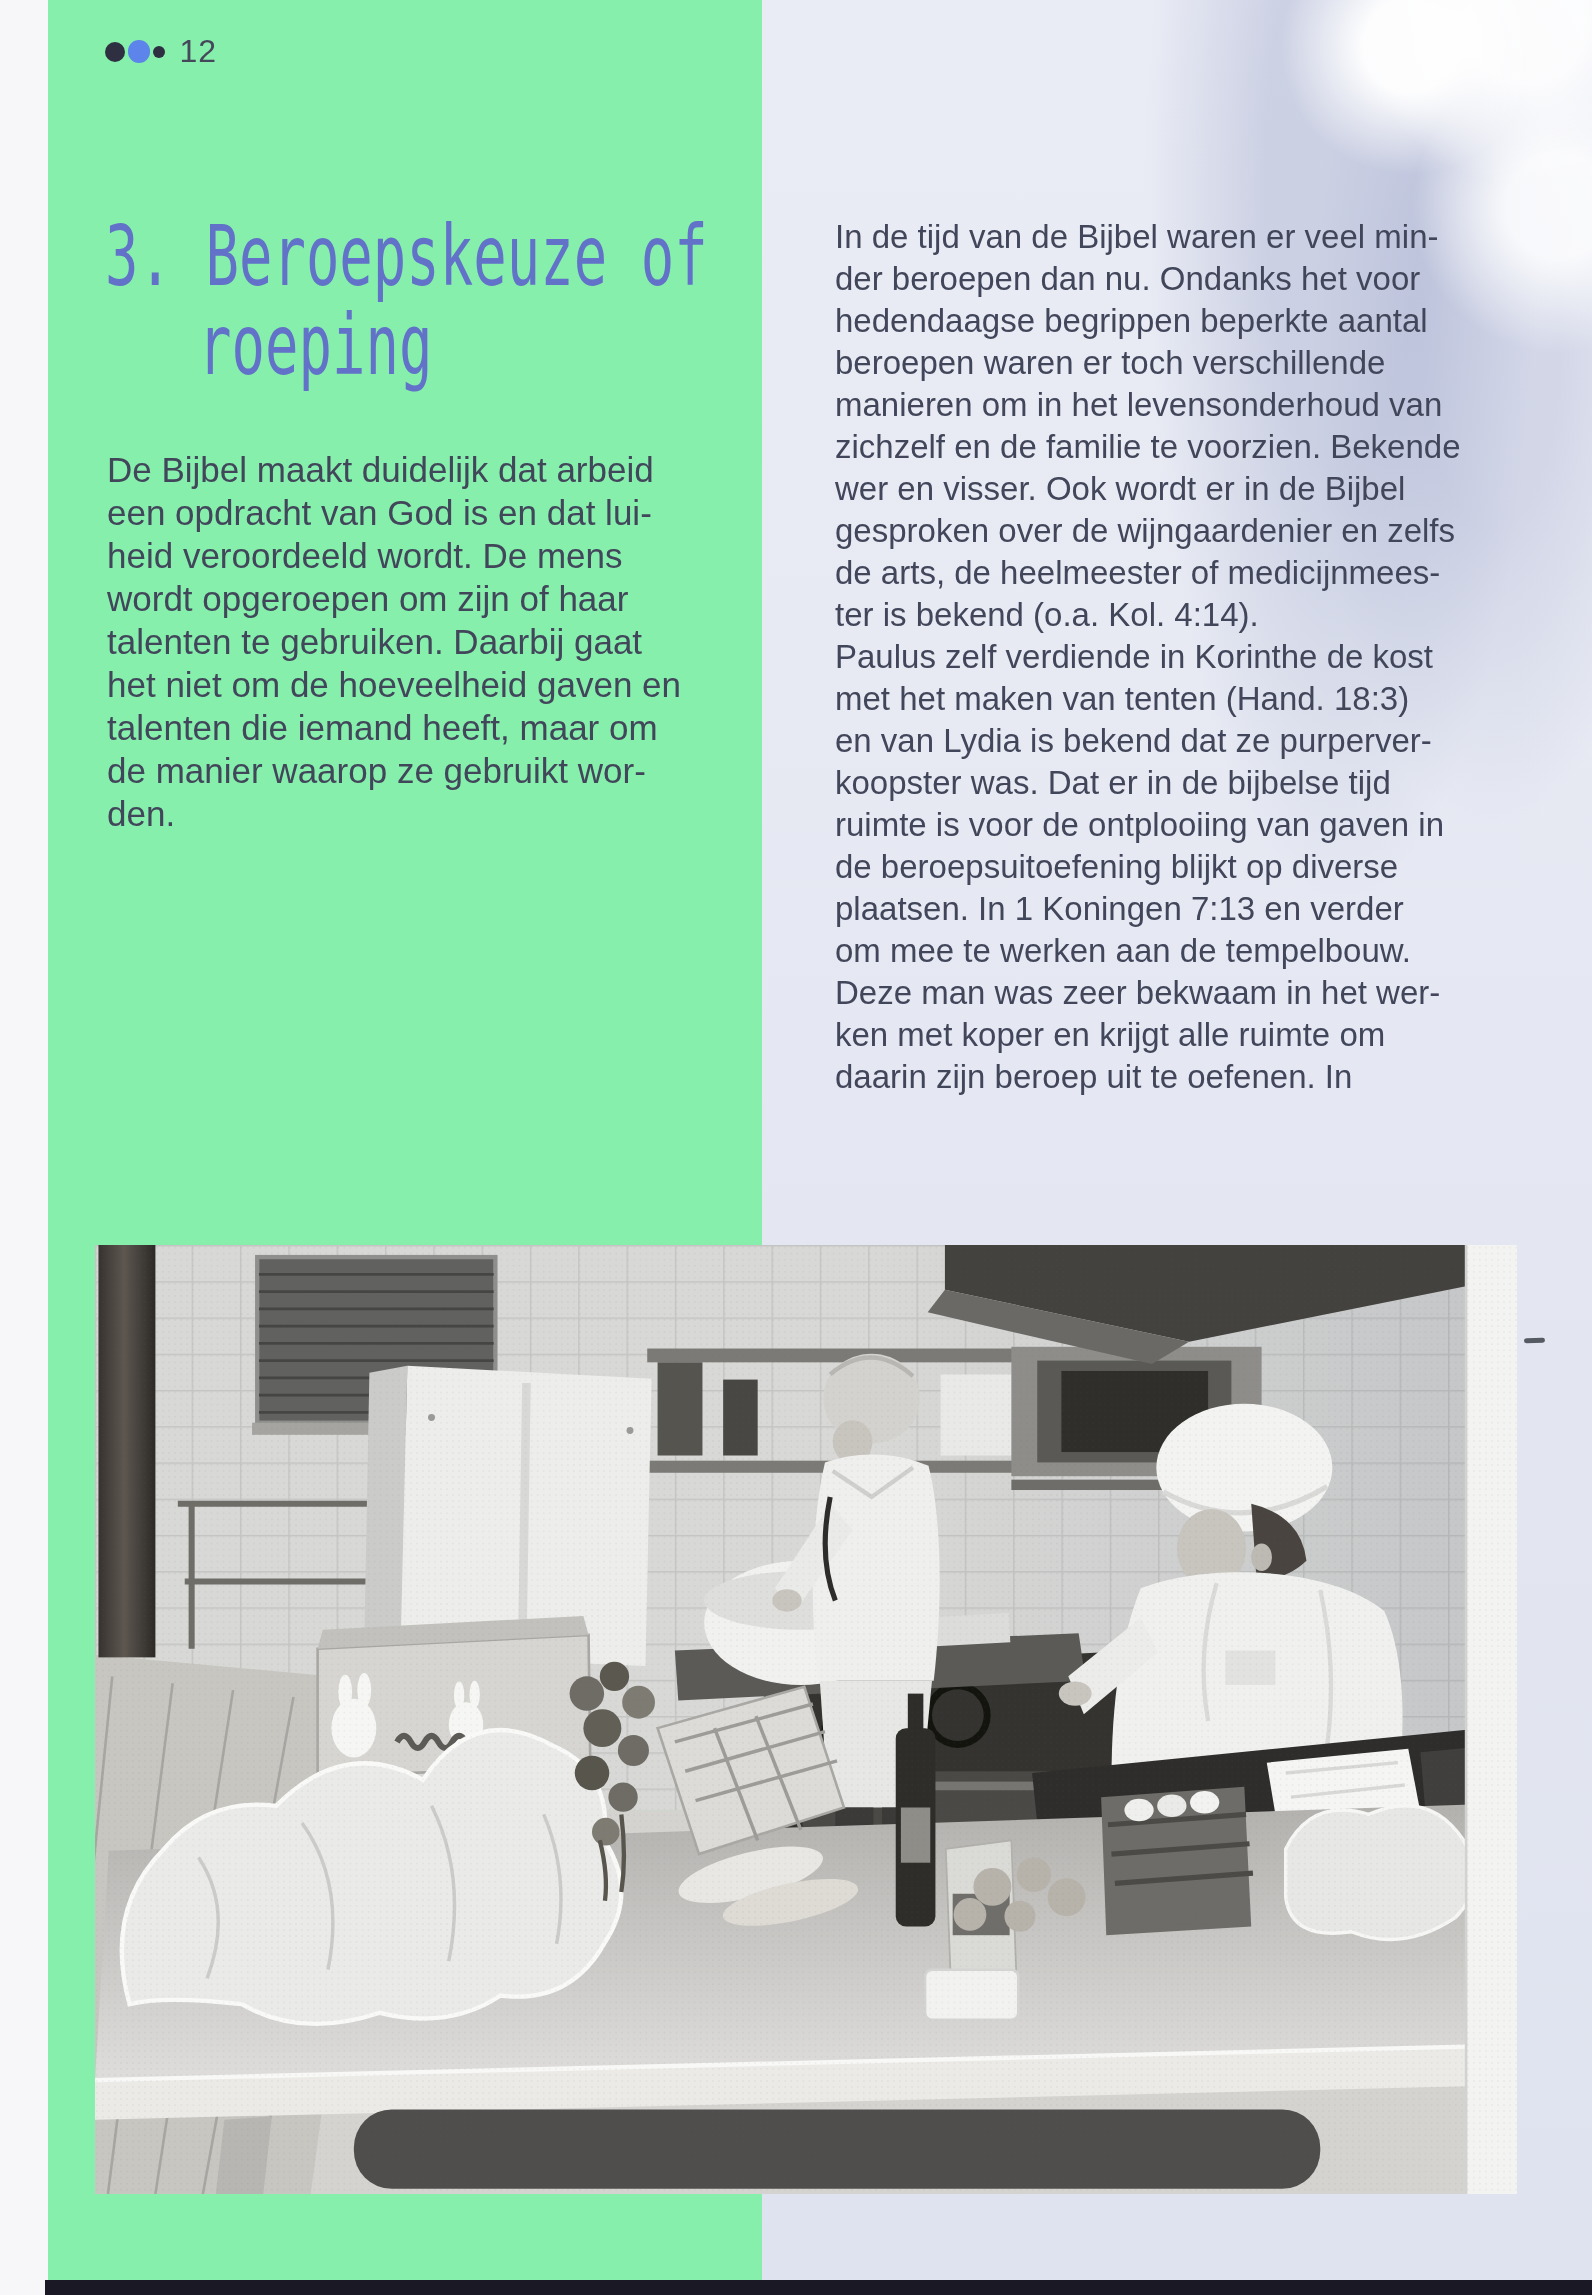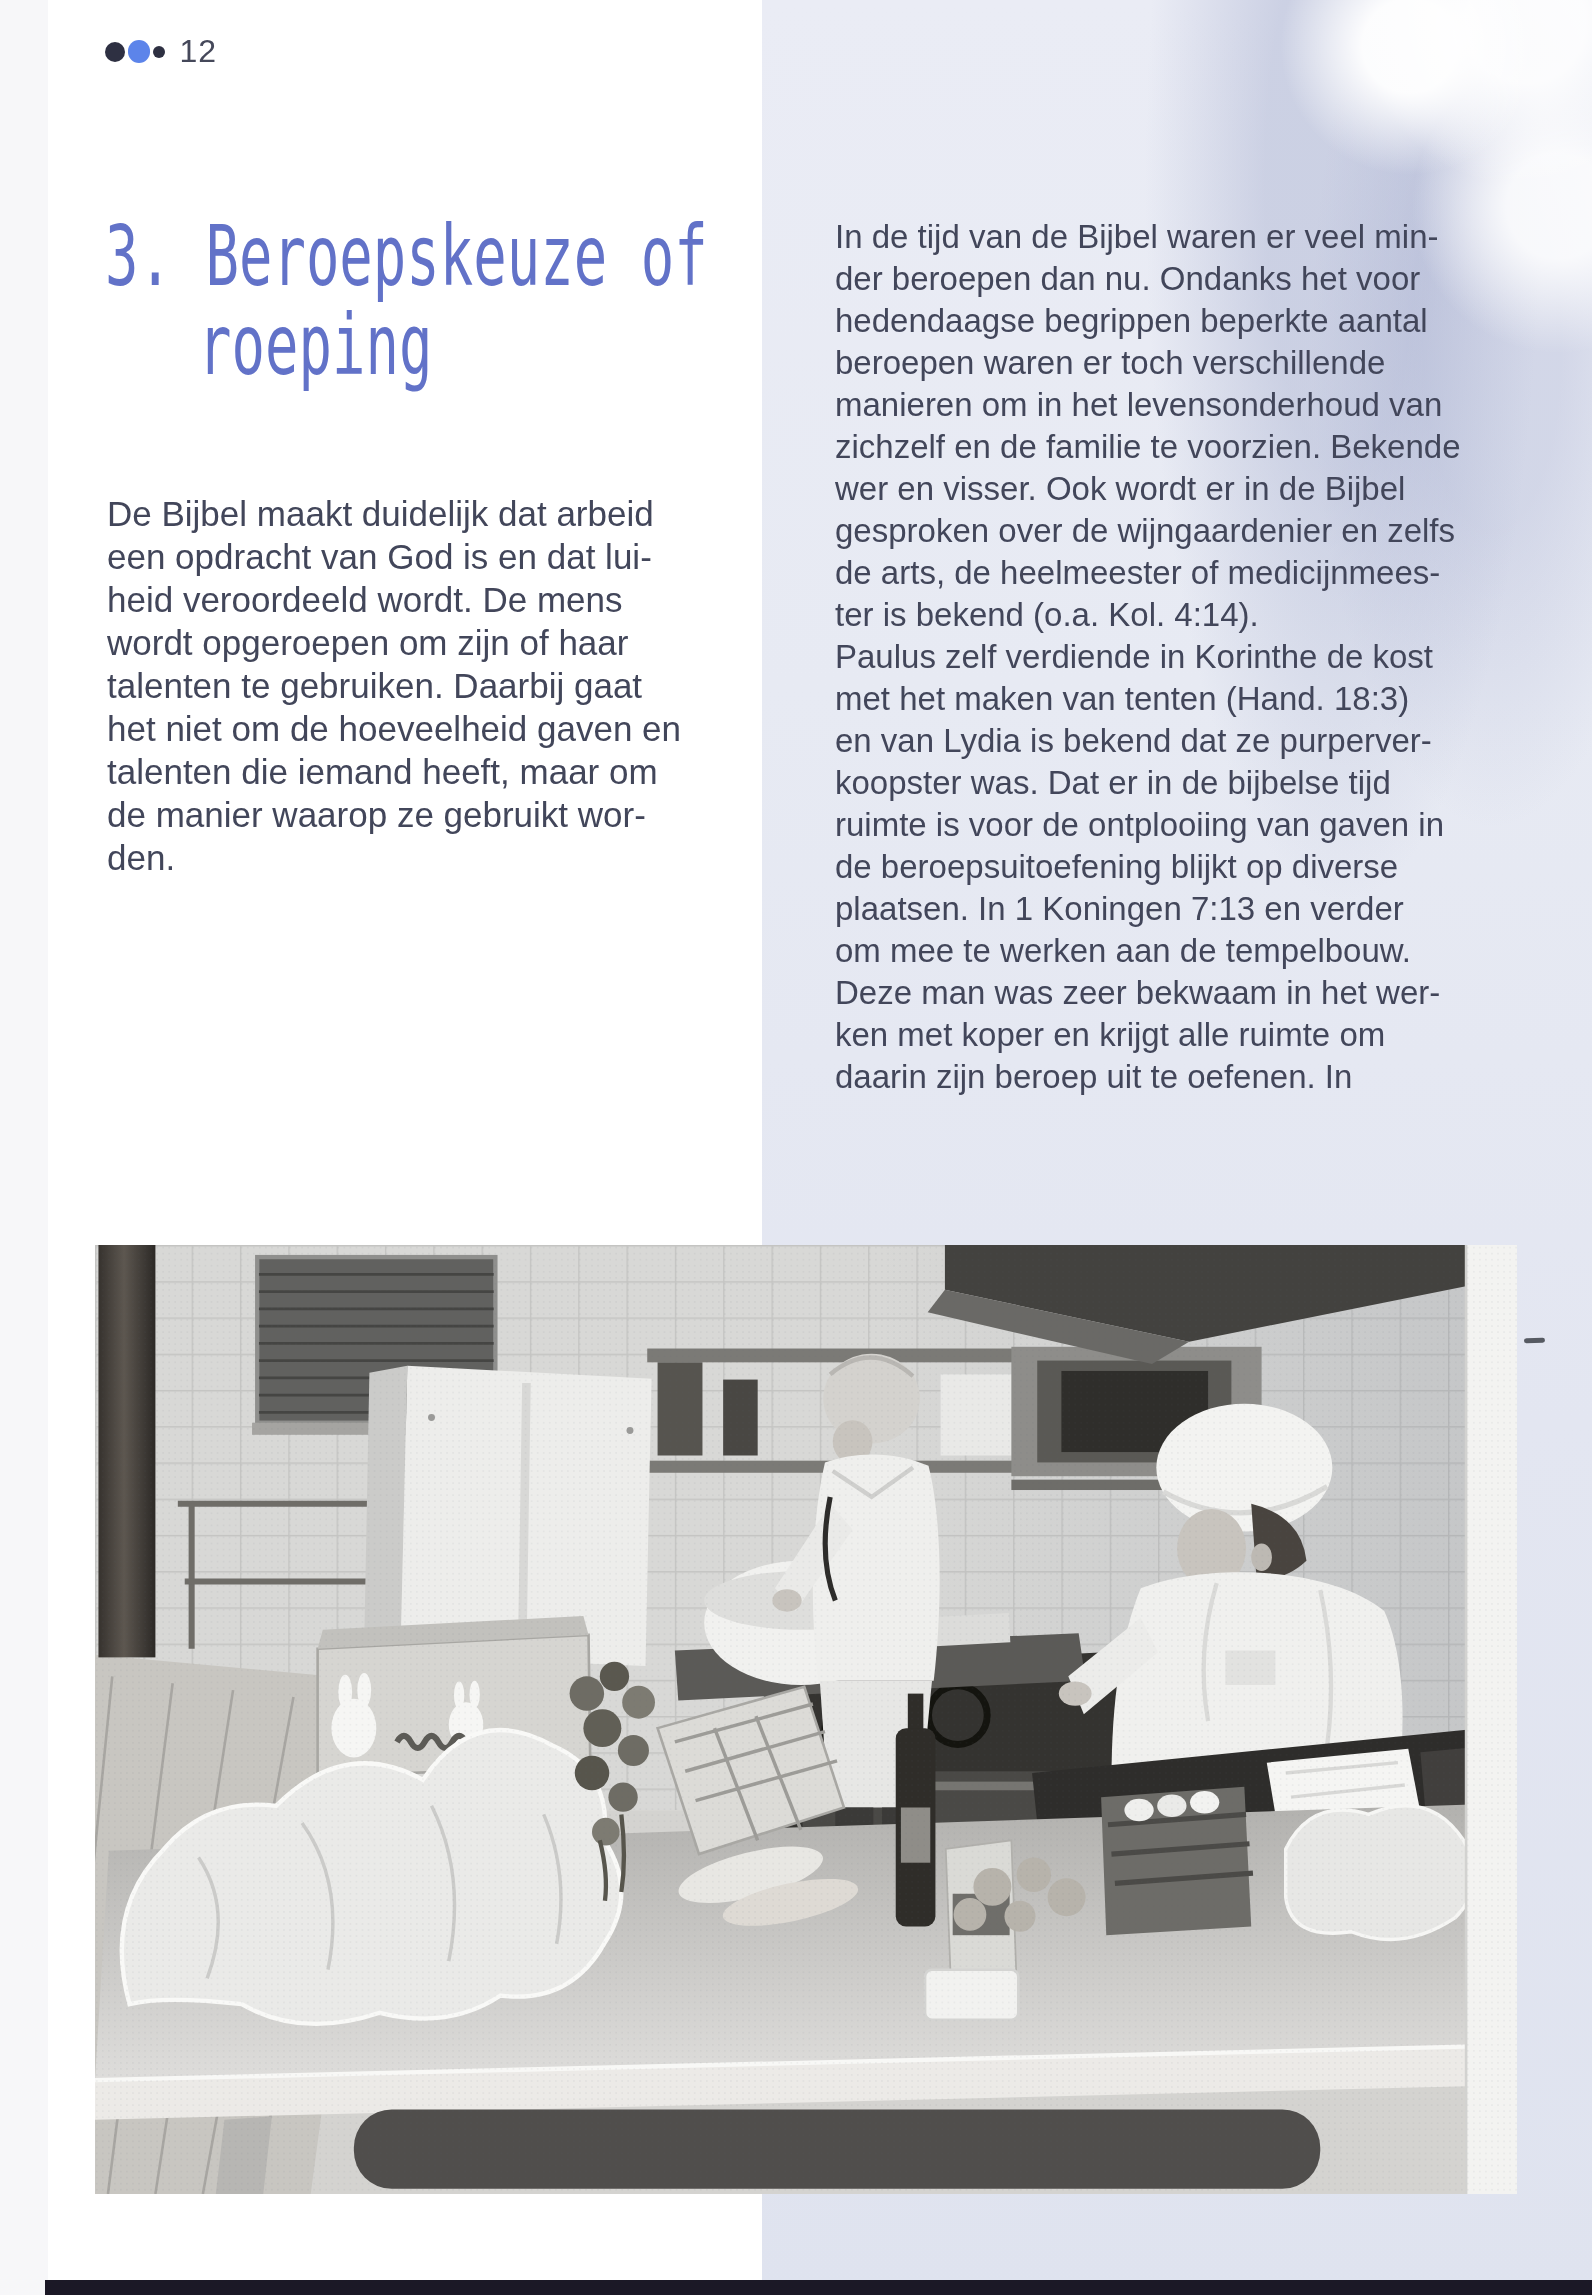--- a/index.html
+++ b/index.html
@@ -1,18 +1,18 @@
 <!DOCTYPE html>
 <html style="font-size:14px"><head>
 <meta charset="utf-8">
 <style>
   html,body { margin:0; padding:0; background:#9a9aa5; }
   .page {
     position:relative; width:1592px; height:2295px; overflow:hidden;
-    background:#ffffff;
+    background:#86efac;
     font-family:"Liberation Sans", sans-serif;
   }
   .edge-left {
     position:absolute; left:0; top:0; width:48px; height:2295px;
     background:#f7f7f9;
   }
   .right-panel {
     position:absolute; left:762px; top:0; width:830px; height:2295px;
     background:
       radial-gradient(circle at 78% 2%,  rgba(255,255,255,0.95) 0 47px, rgba(255,255,255,0) 129px),
@@ -29,21 +29,21 @@
   .dot-m { width:22.4px; height:22.4px; background:#5c84ea; margin-left:2.6px; }
   .dot-s { width:12px; height:12px; background:#2e3042; margin-left:3.5px; }
   .pagenum-text { margin-left:14px; font-size:32px; color:#45485a; letter-spacing:0.9px; }
   
   .chapter-title { position:absolute; color:#6272c8; font-family:"DejaVu Sans Mono", monospace; font-size:83px; line-height:1; white-space:pre; transform:scaleX(0.67); transform-origin:left top; }
   .title-l1 { left:105px; top:215px; }
   .title-l2 { left:198px; top:304px; }
   
   .para { position:absolute; color:#42465a; }
   .para .tline { display:block; white-space:pre; }
-  .para-left { left:107px; top:492px; width:673px; font-size:35px; }
+  .para-left { left:107px; top:448px; width:673px; font-size:35px; }
   .para-left .tline { height:43px; line-height:43px; }
   .para-right { left:835px; top:216px; width:716px; font-size:33px; }
   .para-right .tline { height:42px; line-height:42px; }
   
   .col-header { position:absolute; left:830px; top:112px; display:flex; align-items:center; }
   .hdot-l { width:26px; height:26px; background:#2e3042; }
   .hdot-m { width:23px; height:23px; background:#4f79e0; margin-left:1.7px; }
   .hdot-s { width:13px; height:13px; background:#2e3042; margin-left:2.6px; }
   .col-header-text { margin-left:12px; font-size:32px; font-weight:700; color:#3a63c2; letter-spacing:0.4px; }
   

